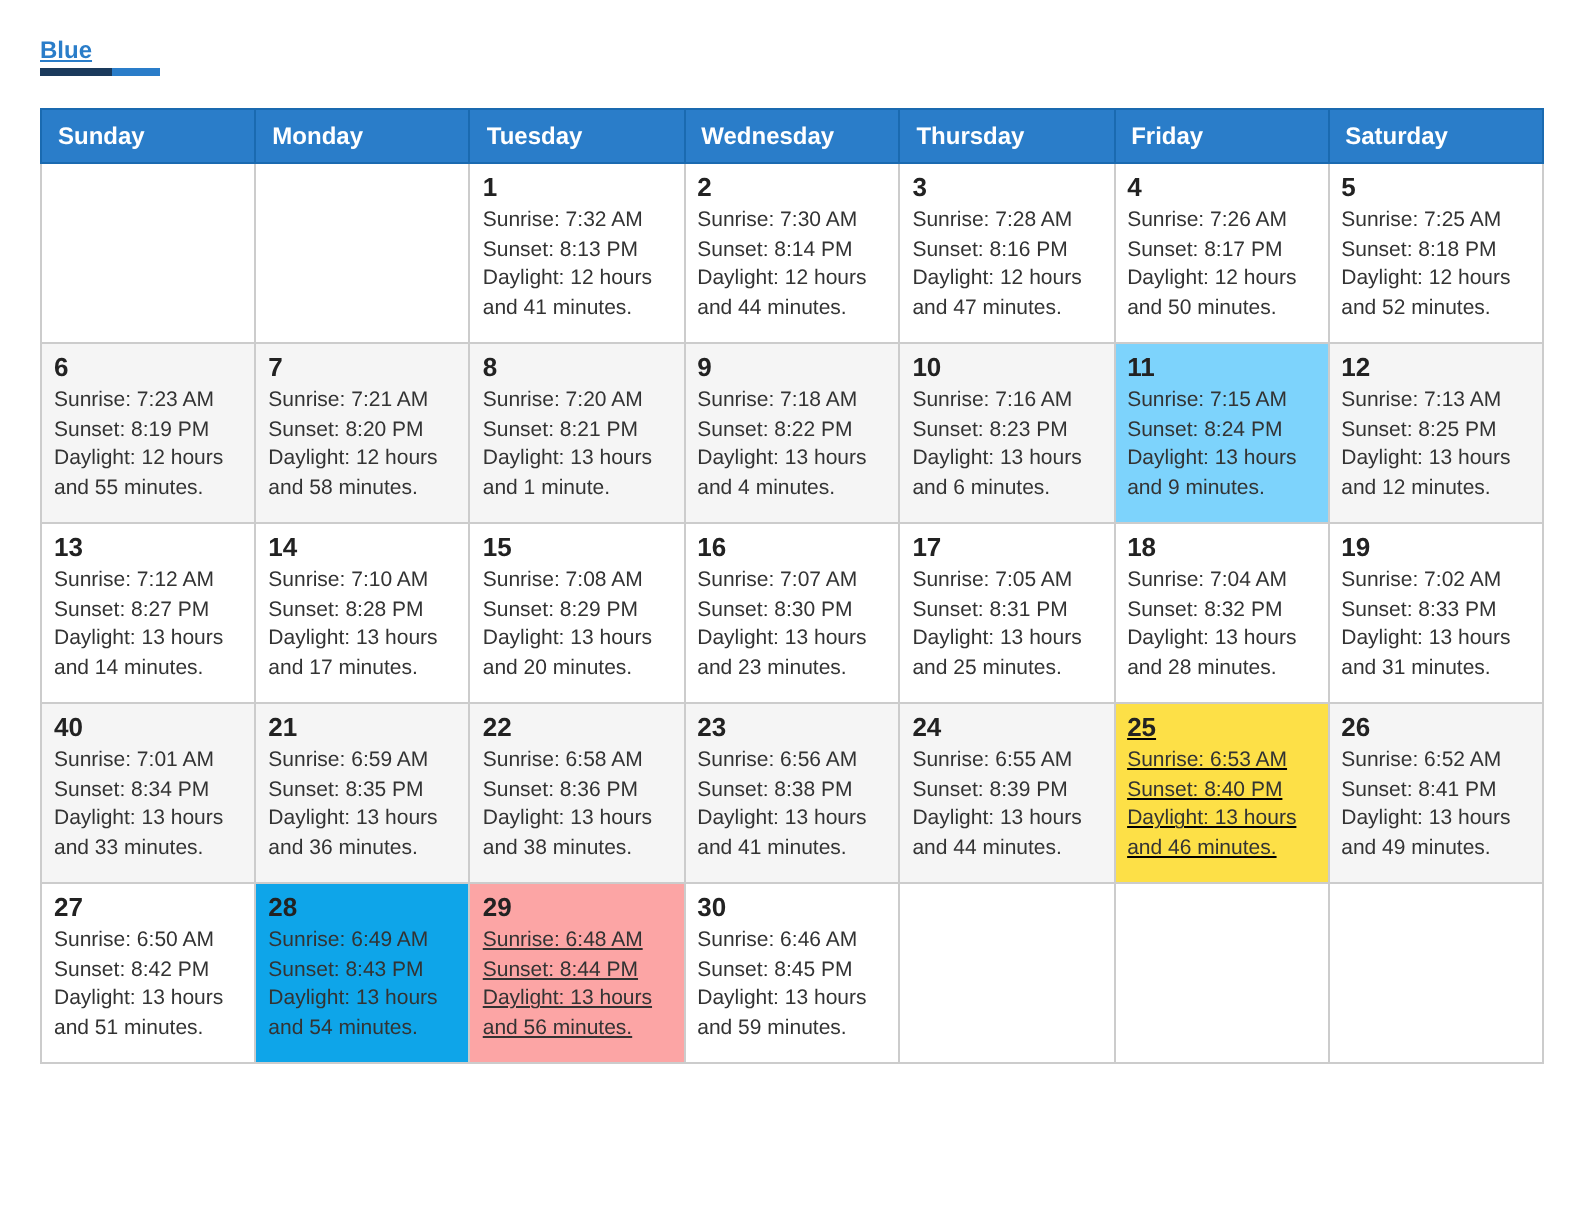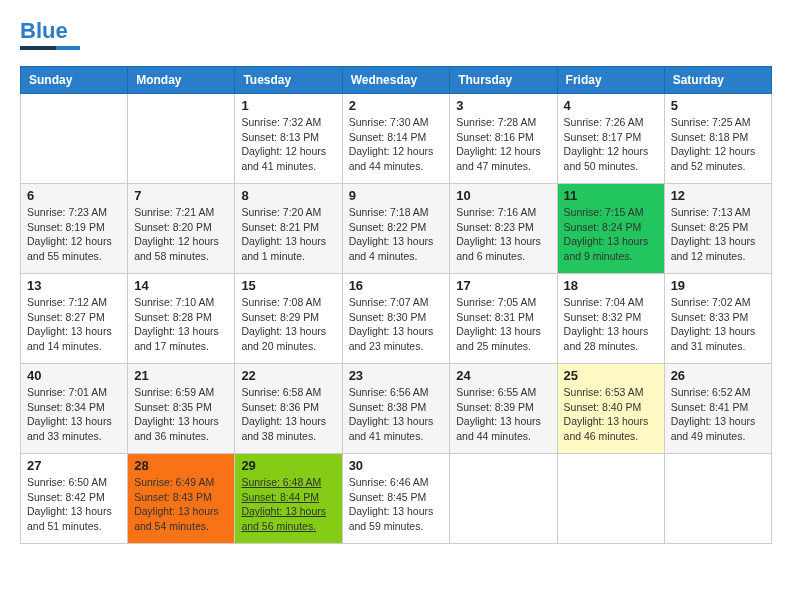--- a/index.html
+++ b/index.html
@@ -91,21 +91,21 @@
     tr:nth-child(odd) td {
       background: #fff;
     }
     thead tr th { background: #2a7dc9; }
   </style>
 </head>
 <body>
 
 <div class="header">
   <div class="logo">
-    <div style="font-size:22px; font-weight:bold; color:#2a7dc9; margin-top:-2px;">Blue</div>
+    <div style="font-size:12px; font-weight:bold; color:#2a7dc9; margin-top:-2px;text-decoration:underline;">Blue</div>
     <div class="logo-bar"></div>
   </div>
   <div class="title-block">
     <div class="month-title"></div>
     <div class="location"></div>
   </div>
 </div>
 
 <table>
   <thead>
@@ -188,21 +188,21 @@
 Daylight: 13 hours
 and 4 minutes.</div>
         </td>
         <td style="background: rgb(245, 245, 245);">
           <span class="day-number">10</span>
           <div class="day-info" style="white-space: pre-line;">Sunrise: 7:16 AM
 Sunset: 8:23 PM
 Daylight: 13 hours
 and 6 minutes.</div>
         </td>
-        <td style="background: #22c55e;">
+        <td style="background: #7dd3fc;">
           <span class="day-number">11</span>
           <div class="day-info" style="white-space: pre-line;">Sunrise: 7:15 AM
 Sunset: 8:24 PM
 Daylight: 13 hours
 and 9 minutes.</div>
         </td>
         <td style="background: rgb(245, 245, 245);">
           <span class="day-number">12</span>
           <div class="day-info" style="white-space: pre-line;">Sunrise: 7:13 AM
 Sunset: 8:25 PM
@@ -290,21 +290,21 @@
 Daylight: 13 hours
 and 41 minutes.</div>
         </td>
         <td style="background: rgb(245, 245, 245);">
           <span class="day-number">24</span>
           <div class="day-info" style="white-space: pre-line;">Sunrise: 6:55 AM
 Sunset: 8:39 PM
 Daylight: 13 hours
 and 44 minutes.</div>
         </td>
-        <td style="background: #fef9c3;">
+        <td style="background: #fde047; text-decoration: underline;">
           <span class="day-number">25</span>
           <div class="day-info" style="white-space: pre-line;">Sunrise: 6:53 AM
 Sunset: 8:40 PM
 Daylight: 13 hours
 and 46 minutes.</div>
         </td>
         <td style="background: rgb(245, 245, 245);">
           <span class="day-number">26</span>
           <div class="day-info" style="white-space: pre-line;">Sunrise: 6:52 AM
 Sunset: 8:41 PM
@@ -313,28 +313,28 @@
         </td>
       </tr>
       <tr>
         <td style="background: rgb(255, 255, 255);">
           <span class="day-number">27</span>
           <div class="day-info" style="white-space: pre-line;">Sunrise: 6:50 AM
 Sunset: 8:42 PM
 Daylight: 13 hours
 and 51 minutes.</div>
         </td>
-        <td style="background: #f97316;">
+        <td style="background: #0ea5e9;">
           <span class="day-number">28</span>
           <div class="day-info" style="white-space: pre-line;">Sunrise: 6:49 AM
 Sunset: 8:43 PM
 Daylight: 13 hours
 and 54 minutes.</div>
         </td>
-        <td style="background: #84cc16;">
+        <td style="background: #fca5a5;">
           <span class="day-number">29</span>
           <div class="day-info" style="white-space: pre-line; text-decoration: underline;">Sunrise: 6:48 AM
 Sunset: 8:44 PM
 Daylight: 13 hours
 and 56 minutes.</div>
         </td>
         <td style="background: rgb(255, 255, 255);">
           <span class="day-number">30</span>
           <div class="day-info" style="white-space: pre-line;">Sunrise: 6:46 AM
 Sunset: 8:45 PM

